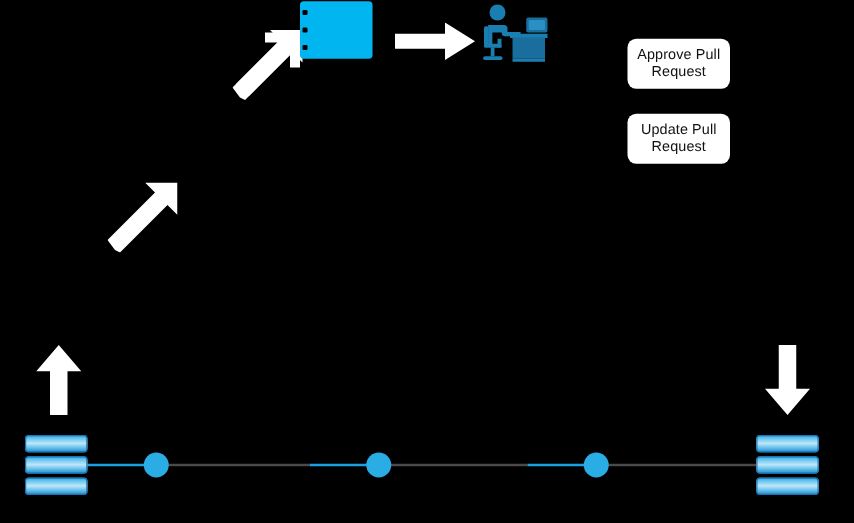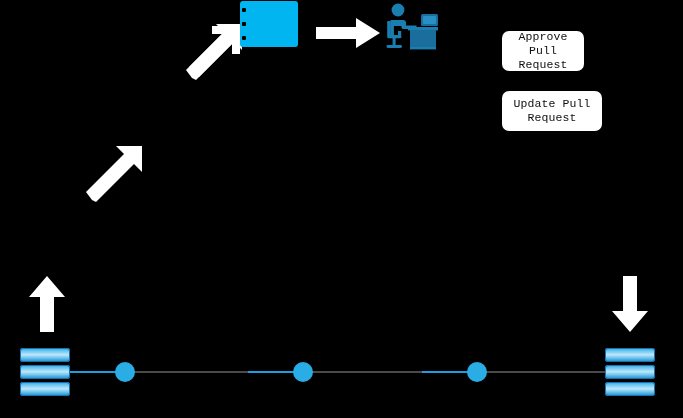--- a/index.html
+++ b/index.html
@@ -30,21 +30,21 @@
     position: absolute;
     background: #ffffff;
     color: #111111;
     border-radius: 7px;
     display: flex;
     align-items: center;
     justify-content: center;
     text-align: center;
     font-size: 11.5px;
     line-height: 1.22;
-    font-family: Liberation Mono, monospace;
+    font-family: Liberation Sans, sans-serif;
     letter-spacing: 0.1px;
     box-sizing: border-box;
     padding: 2px 4px;
     white-space: pre-line;
   }
 
   
   .doc-icon {
     position: absolute;
     background: #00b5F0;
@@ -142,21 +142,21 @@
       <rect x="37" y="12" width="17" height="12" rx="1.6" fill="#1a6e9e"></rect>
       <rect x="39" y="14" width="13" height="8" rx="1" fill="#2a8fc4"></rect>
 
       <rect x="26" y="45" width="26" height="2.4" fill="#1a7fb0"></rect>
     </svg>
   </div>
 
   <div class="label-box" style="left:502px; top:31px; width:82px; height:40px;">Approve Pull
 Request</div>
 
-  <div class="label-box" style="left:502px; top:91px; width:100px; height:40px;">Update Pull
+  <div class="label-box" style="left:502px; top:91px; width:82px; height:40px;">Update Pull
 Request</div>
 
   <div class="abs" style="left:86px; top:146px; width:56px; height:56px;">
     <svg class="arrow-svg" width="56" height="56" viewBox="0 0 56 56" aria-hidden="true">
       <polygon points="6,54 0,46 38,8 30,0 56,0 56,26 48,18 10,56" fill="#ffffff"></polygon>
     </svg>
   </div>
 
   <div class="abs" style="left:28px; top:276px; width:38px; height:56px;">
     <svg class="arrow-svg" width="38" height="56" viewBox="0 0 38 56" aria-hidden="true">

